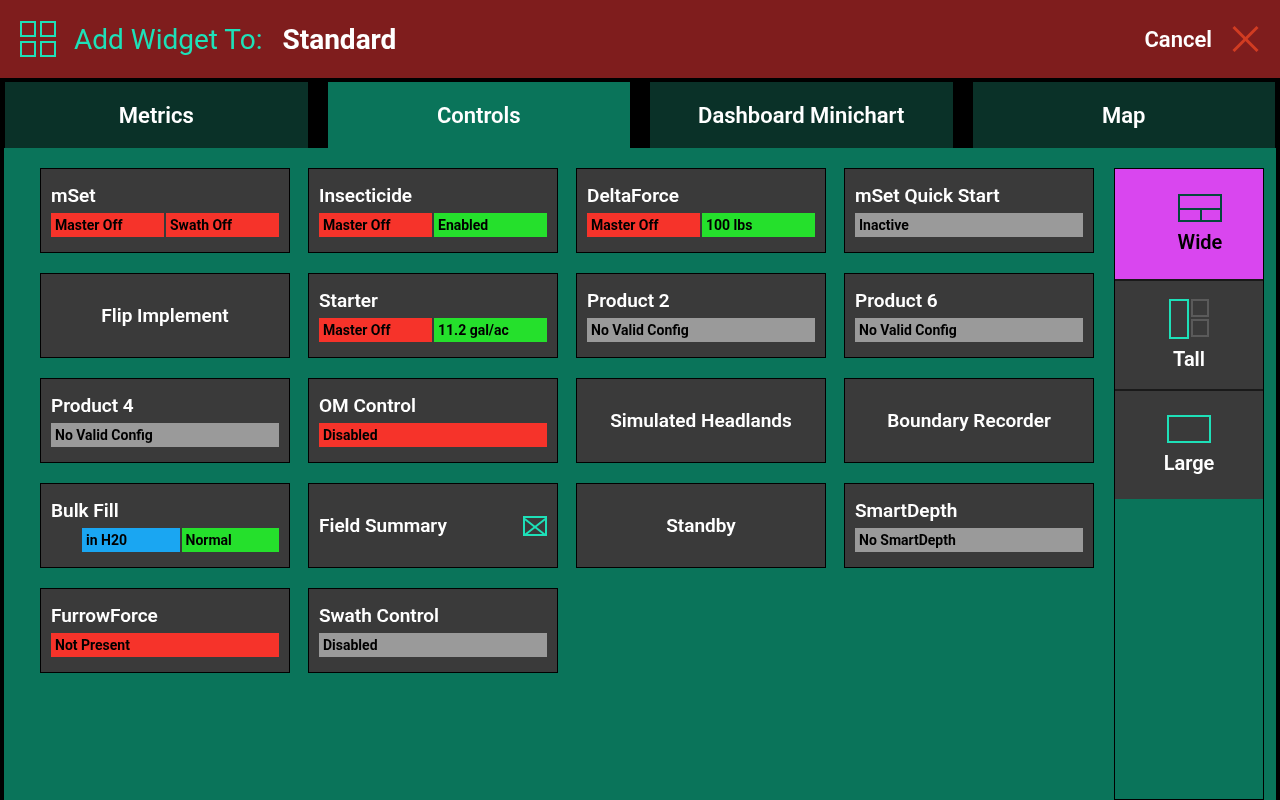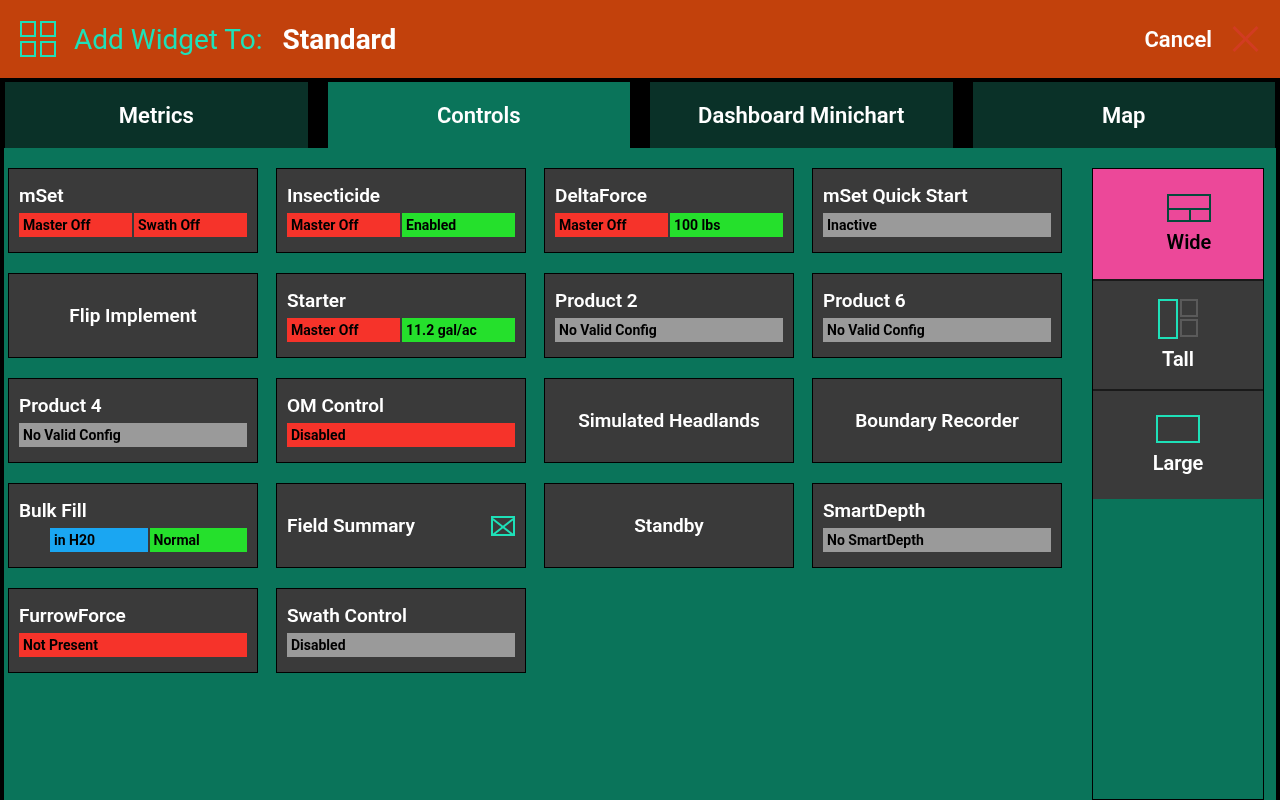--- a/index.html
+++ b/index.html
@@ -8,21 +8,21 @@
     height: 800px;
     background: #000;
     font-family: -apple-system, BlinkMacSystemFont, "Segoe UI", Roboto, Arial, sans-serif;
     overflow: hidden;
   }
   .header {
     height: 78px;
     display: flex;
     align-items: center;
     padding: 0 20px;
-    background: #c2410c;
+    background: #7f1d1d;
   }
   .grid-icon {
     width: 36px; height: 36px;
     display: grid;
     grid-template-columns: 1fr 1fr;
     grid-template-rows: 1fr 1fr;
     gap: 4px;
     margin-right: 18px;
   }
   .grid-icon div {
@@ -87,21 +87,21 @@
 
   .body {
     display: flex;
     background: #0a745a;
     height: calc(800px - 78px - 70px);
     padding: 0;
     margin: 0 4px 4px 4px;
   }
   .widget-grid {
     flex: 1;
-    padding: 20px 20px 20px 4px;
+    padding: 20px 20px 20px 36px;
     display: grid;
     grid-template-columns: repeat(4, 250px);
     grid-auto-rows: 85px;
     gap: 20px 18px;
     align-content: start;
   }
   .widget {
     background: #3a3a3a;
     border: 1px solid #000;
     display: flex;
@@ -172,21 +172,21 @@
     justify-content: center;
     gap: 8px;
     height: 110px;
     font-size: 20px;
     font-weight: 600;
     border-top: 2px solid #1a1a1a;
     cursor: pointer;
   }
   .size-opt:first-child { border-top: none; }
   .size-opt.active {
-    background: #ec4899;
+    background: #d946ef;
     color: #000;
     padding-left: 22px;
   }
   .shape-wide, .shape-large {
     width: 44px; height: 28px;
     border: 2px solid;
     border-color: inherit;
   }
   .size-opt .shape-wide, .size-opt .shape-tall, .size-opt .shape-large {
     border-color: #1ee0b8;

